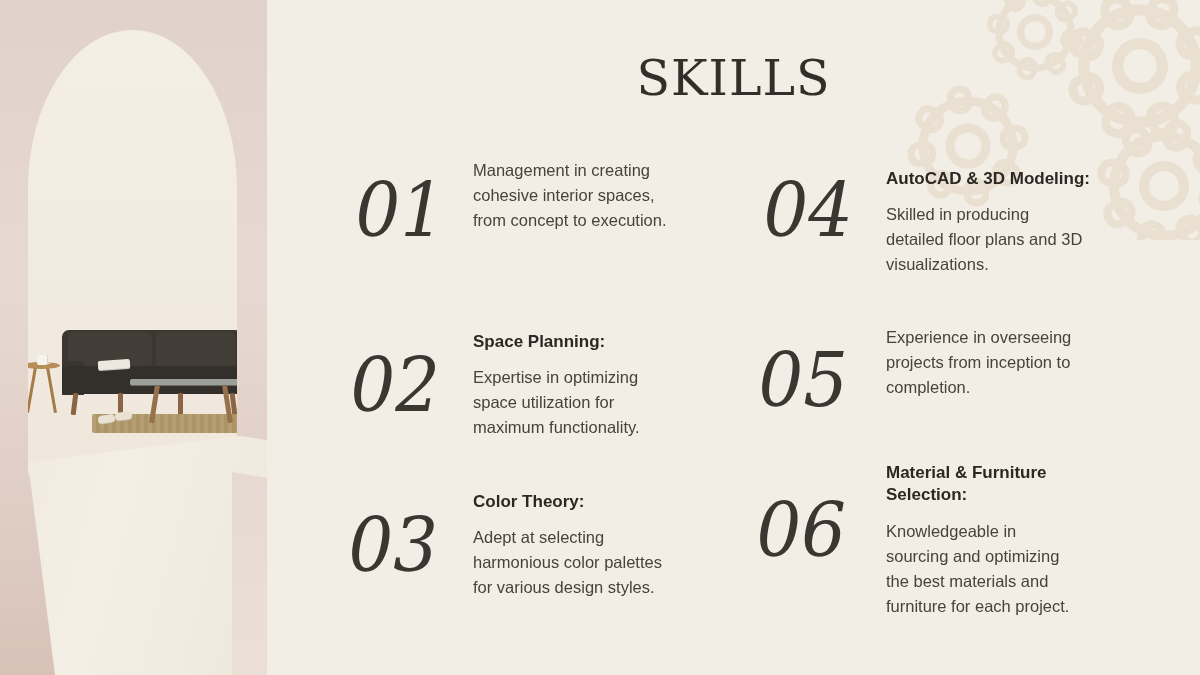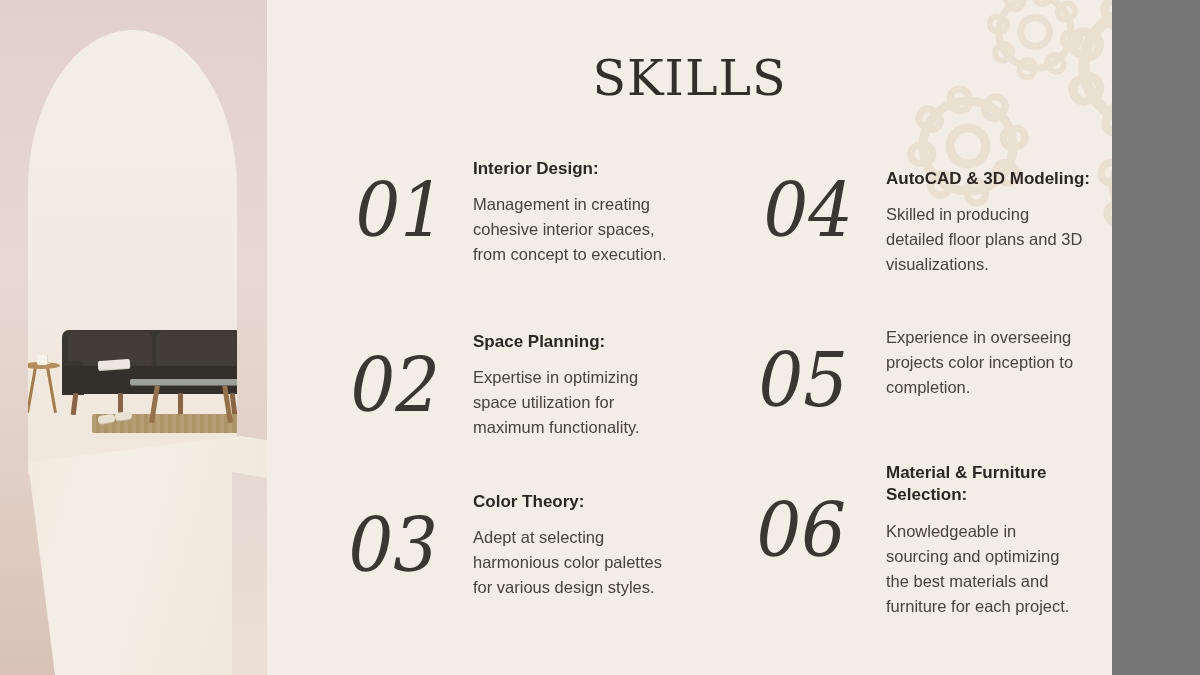--- a/index.html
+++ b/index.html
@@ -1,17 +1,17 @@
 <!DOCTYPE html>
 <html><head>
 <meta charset="utf-8">
 <style>
   html,body{margin:0;padding:0;background:#777;}
   .slide{
-    position:relative;width:1112px;height:675px;overflow:hidden;
+    position:relative;width:1200px;height:675px;overflow:hidden;
     background:#f2eee6;
     font-family:"Liberation Sans",sans-serif;
   }
   
   .photo{position:absolute;left:0;top:0;width:267px;height:675px;overflow:hidden;}
   .photo .wall{
     position:absolute;inset:0;
     background:linear-gradient(180deg,#e0d2cb 0%,#e7d9d2 40%,#e0cfc6 72%,#d8c2b8 100%);
   }
   .arch{
@@ -157,21 +157,20 @@
   <div class="title">SKILLS</div>
 
   <div class="num n1">01</div>
   <div class="num n2">02</div>
   <div class="num n3">03</div>
   <div class="num n4">04</div>
   <div class="num n5">05</div>
   <div class="num n6">06</div>
 
   <div class="skill k1">
-    <h3>Interior Design:</h3>
     <p>Management in creating
 cohesive interior spaces,
 from concept to execution.</p>
   </div>
   <div class="skill k3">
     <h3>Color Theory:</h3>
     <p>Adept at selecting
 harmonious color palettes
 for various design styles.</p>
   </div>
@@ -182,21 +181,21 @@
 maximum functionality.</p>
   </div>
   <div class="skill k4">
     <h3>AutoCAD &amp; 3D Modeling:</h3>
     <p>Skilled in producing
 detailed floor plans and 3D
 visualizations.</p>
   </div>
   <div class="skill k5">
     <p>Experience in overseeing
-projects color inception to
+projects from inception to
 completion.</p>
   </div>
   <div class="skill k6">
     <h3>Material &amp; Furniture
 Selection:</h3>
     <p>Knowledgeable in
 sourcing and optimizing
 the best materials and
 furniture for each project.</p>
   </div>

